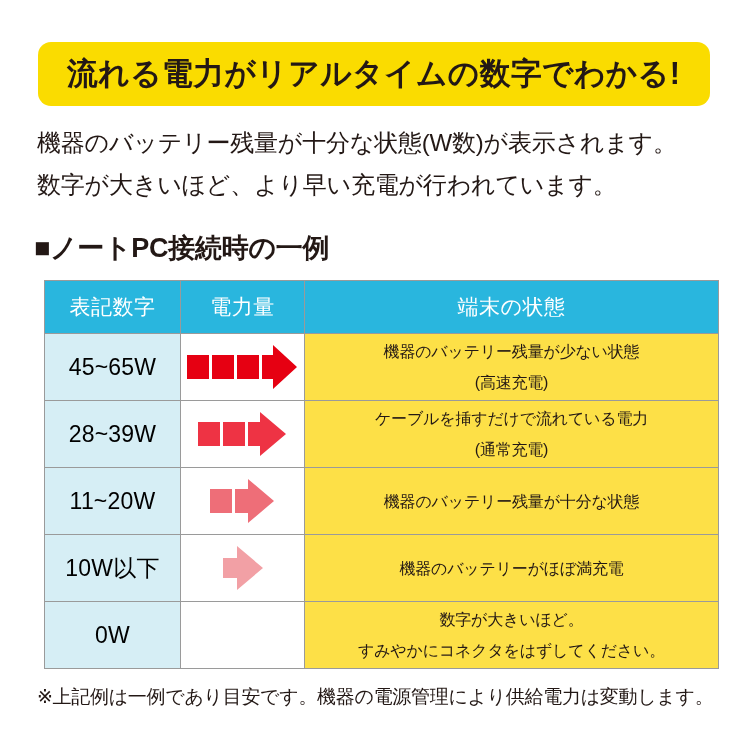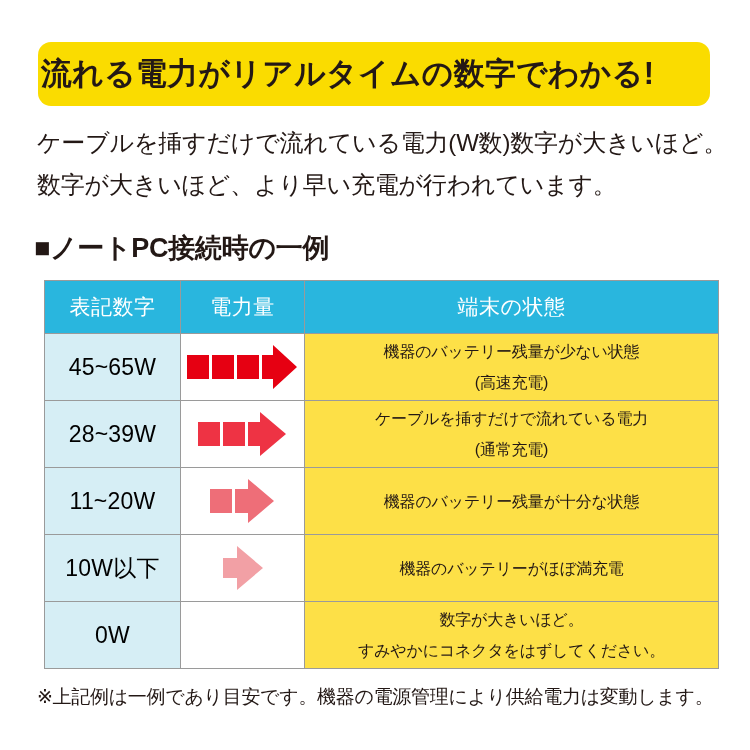--- a/index.html
+++ b/index.html
@@ -25,20 +25,21 @@
   .banner {
     position: absolute;
     left: 38px;
     top: 42px;
     width: 672px;
     height: 64px;
     background: #fadc00;
     border-radius: 13px;
     display: flex;
     align-items: center;
+    justify-content: center;
   }
   .banner-text {
     font-size: 31px;
     font-weight: bold;
     color: #231815;
     letter-spacing: 0.5px;
     white-space: nowrap;
     transform: scaleX(0.99);
   }
 
@@ -150,21 +151,21 @@
 </head>
 <body>
 
 <div class="page">
 
   <div class="banner">
     <div class="banner-text">流れる電力がリアルタイムの数字でわかる!</div>
   </div>
 
   <div class="lead">
-    <div class="lead-line">ケーブルを挿すだけで流れている電力(W数)数字が大きいほど。</div>
+    <div class="lead-line">機器のバッテリー残量が十分な状態(W数)が表示されます。</div>
     <div class="lead-line">数字が大きいほど、より早い充電が行われています。</div>
   </div>
 
   <div class="section-heading">■ノートPC接続時の一例</div>
 
   <table class="table">
     <colgroup>
       <col class="col-watt">
       <col class="col-meter">
       <col class="col-state">

